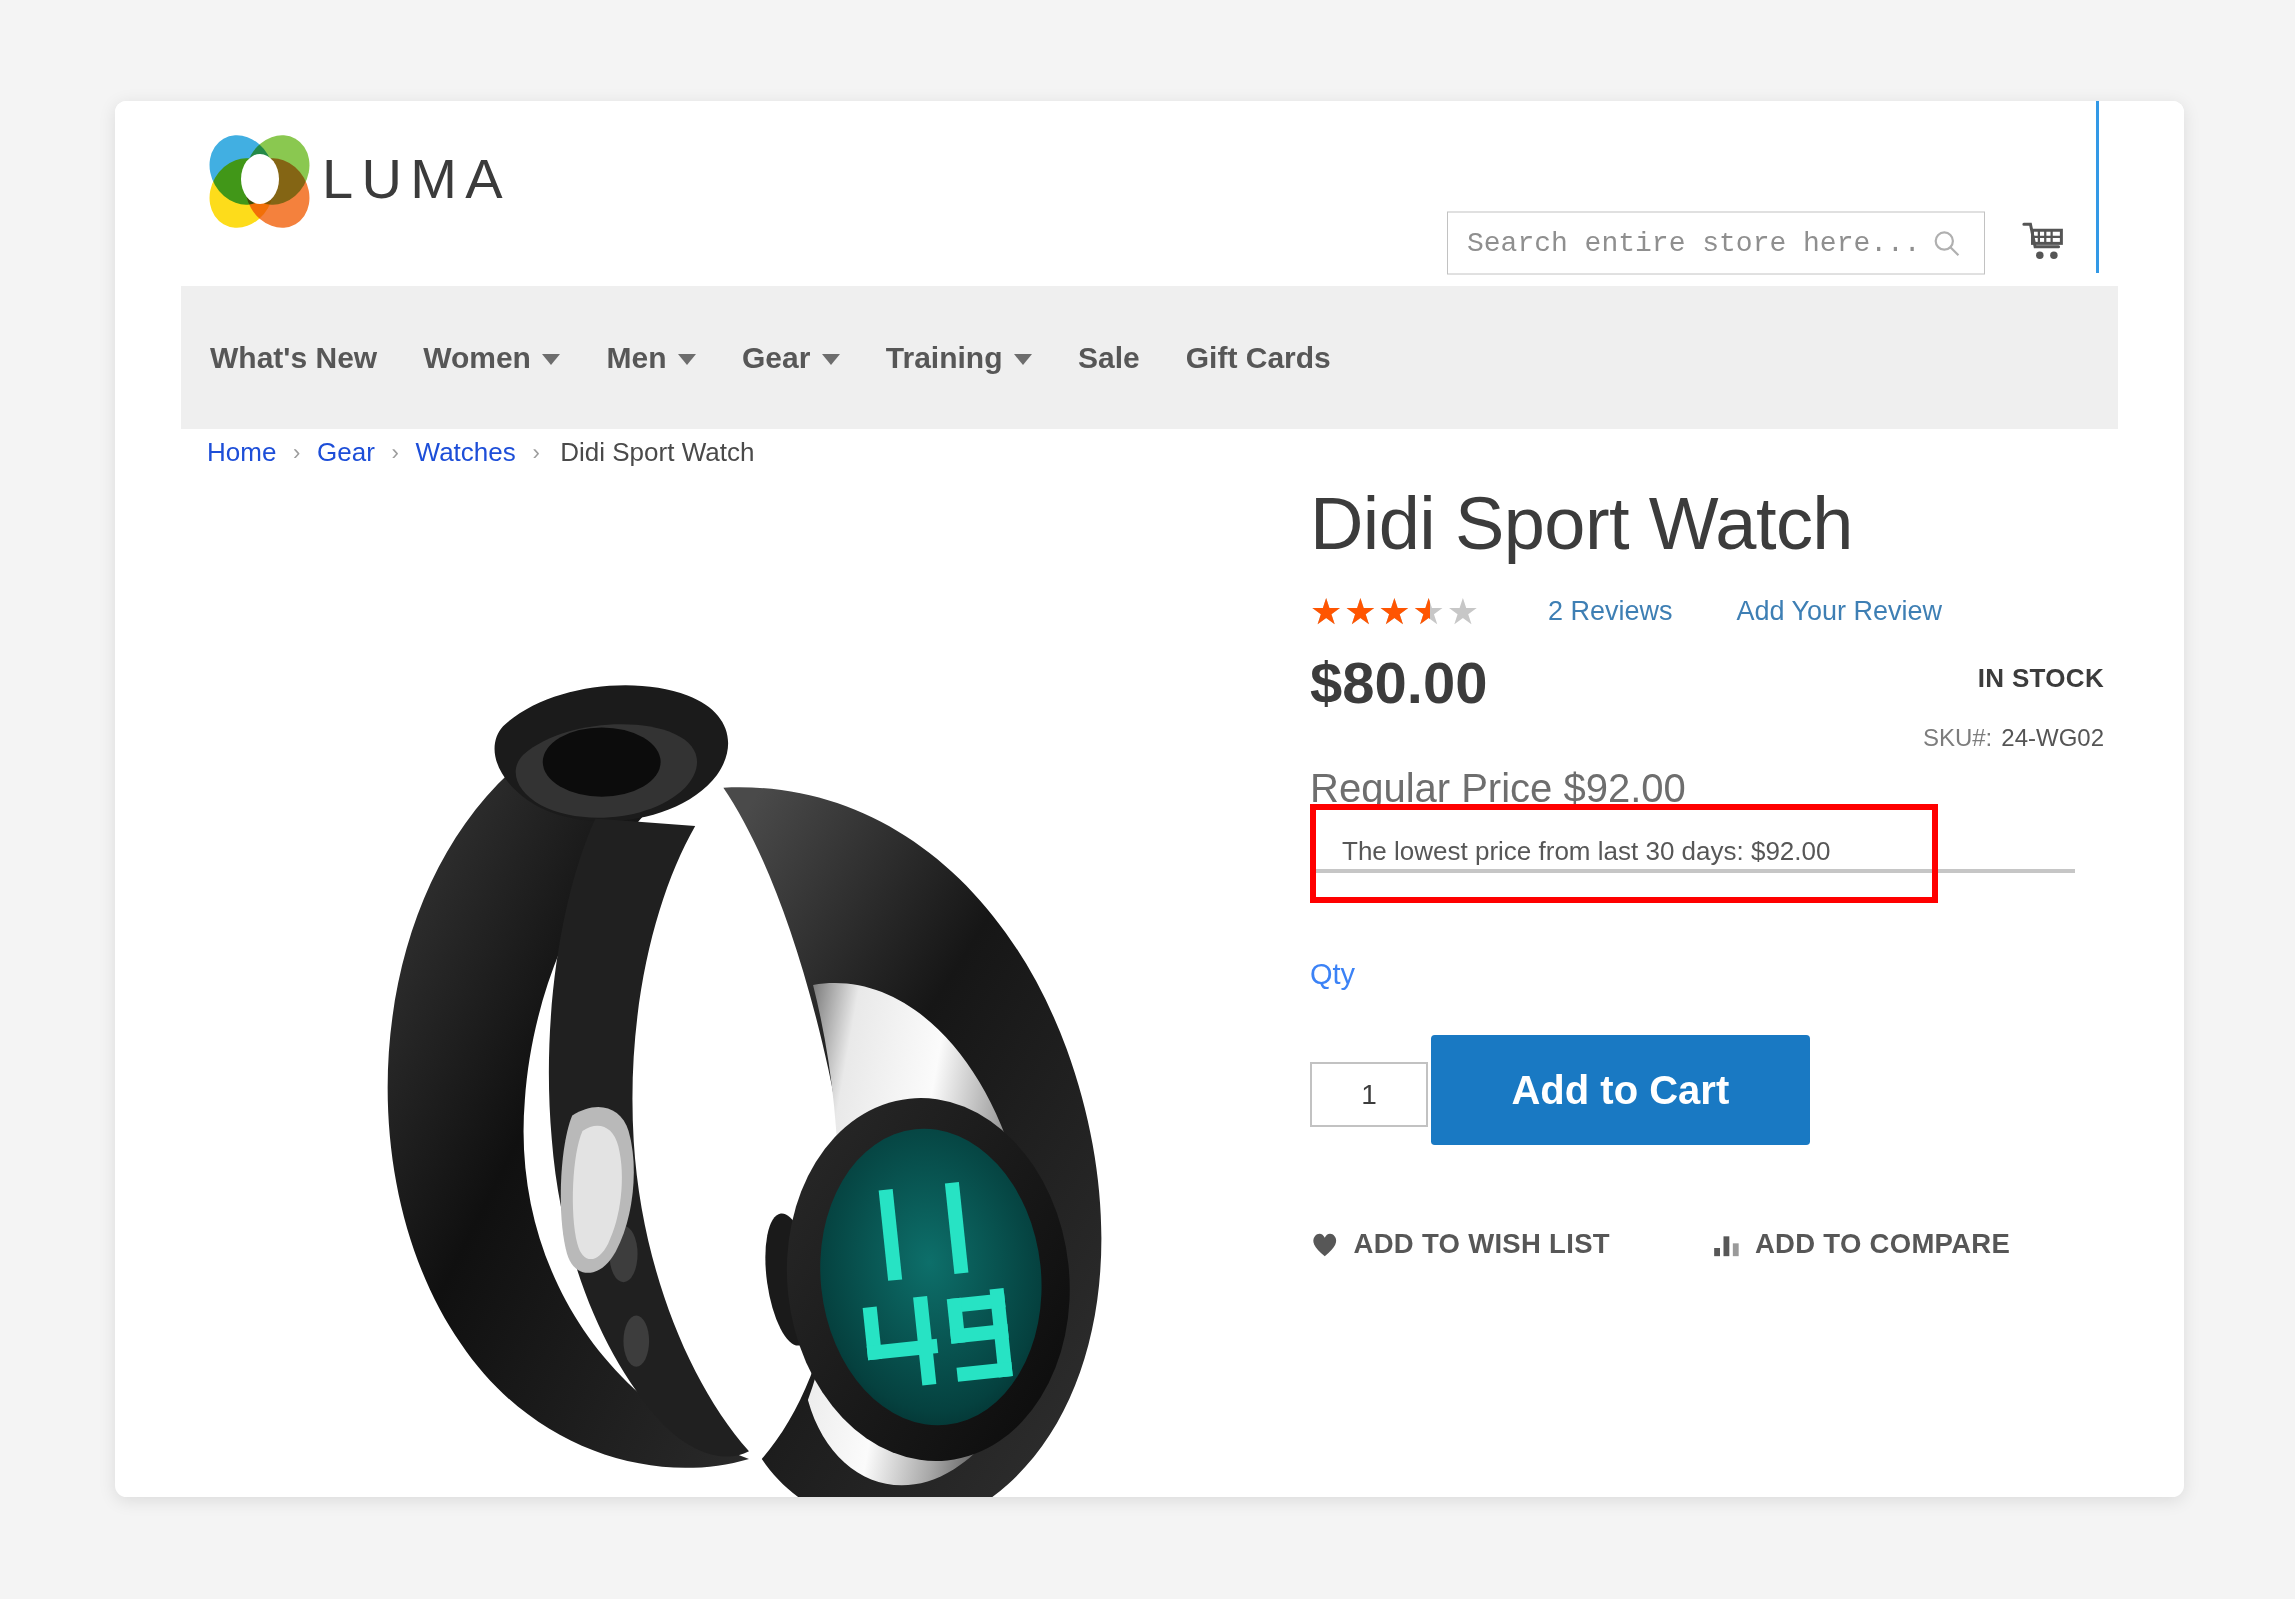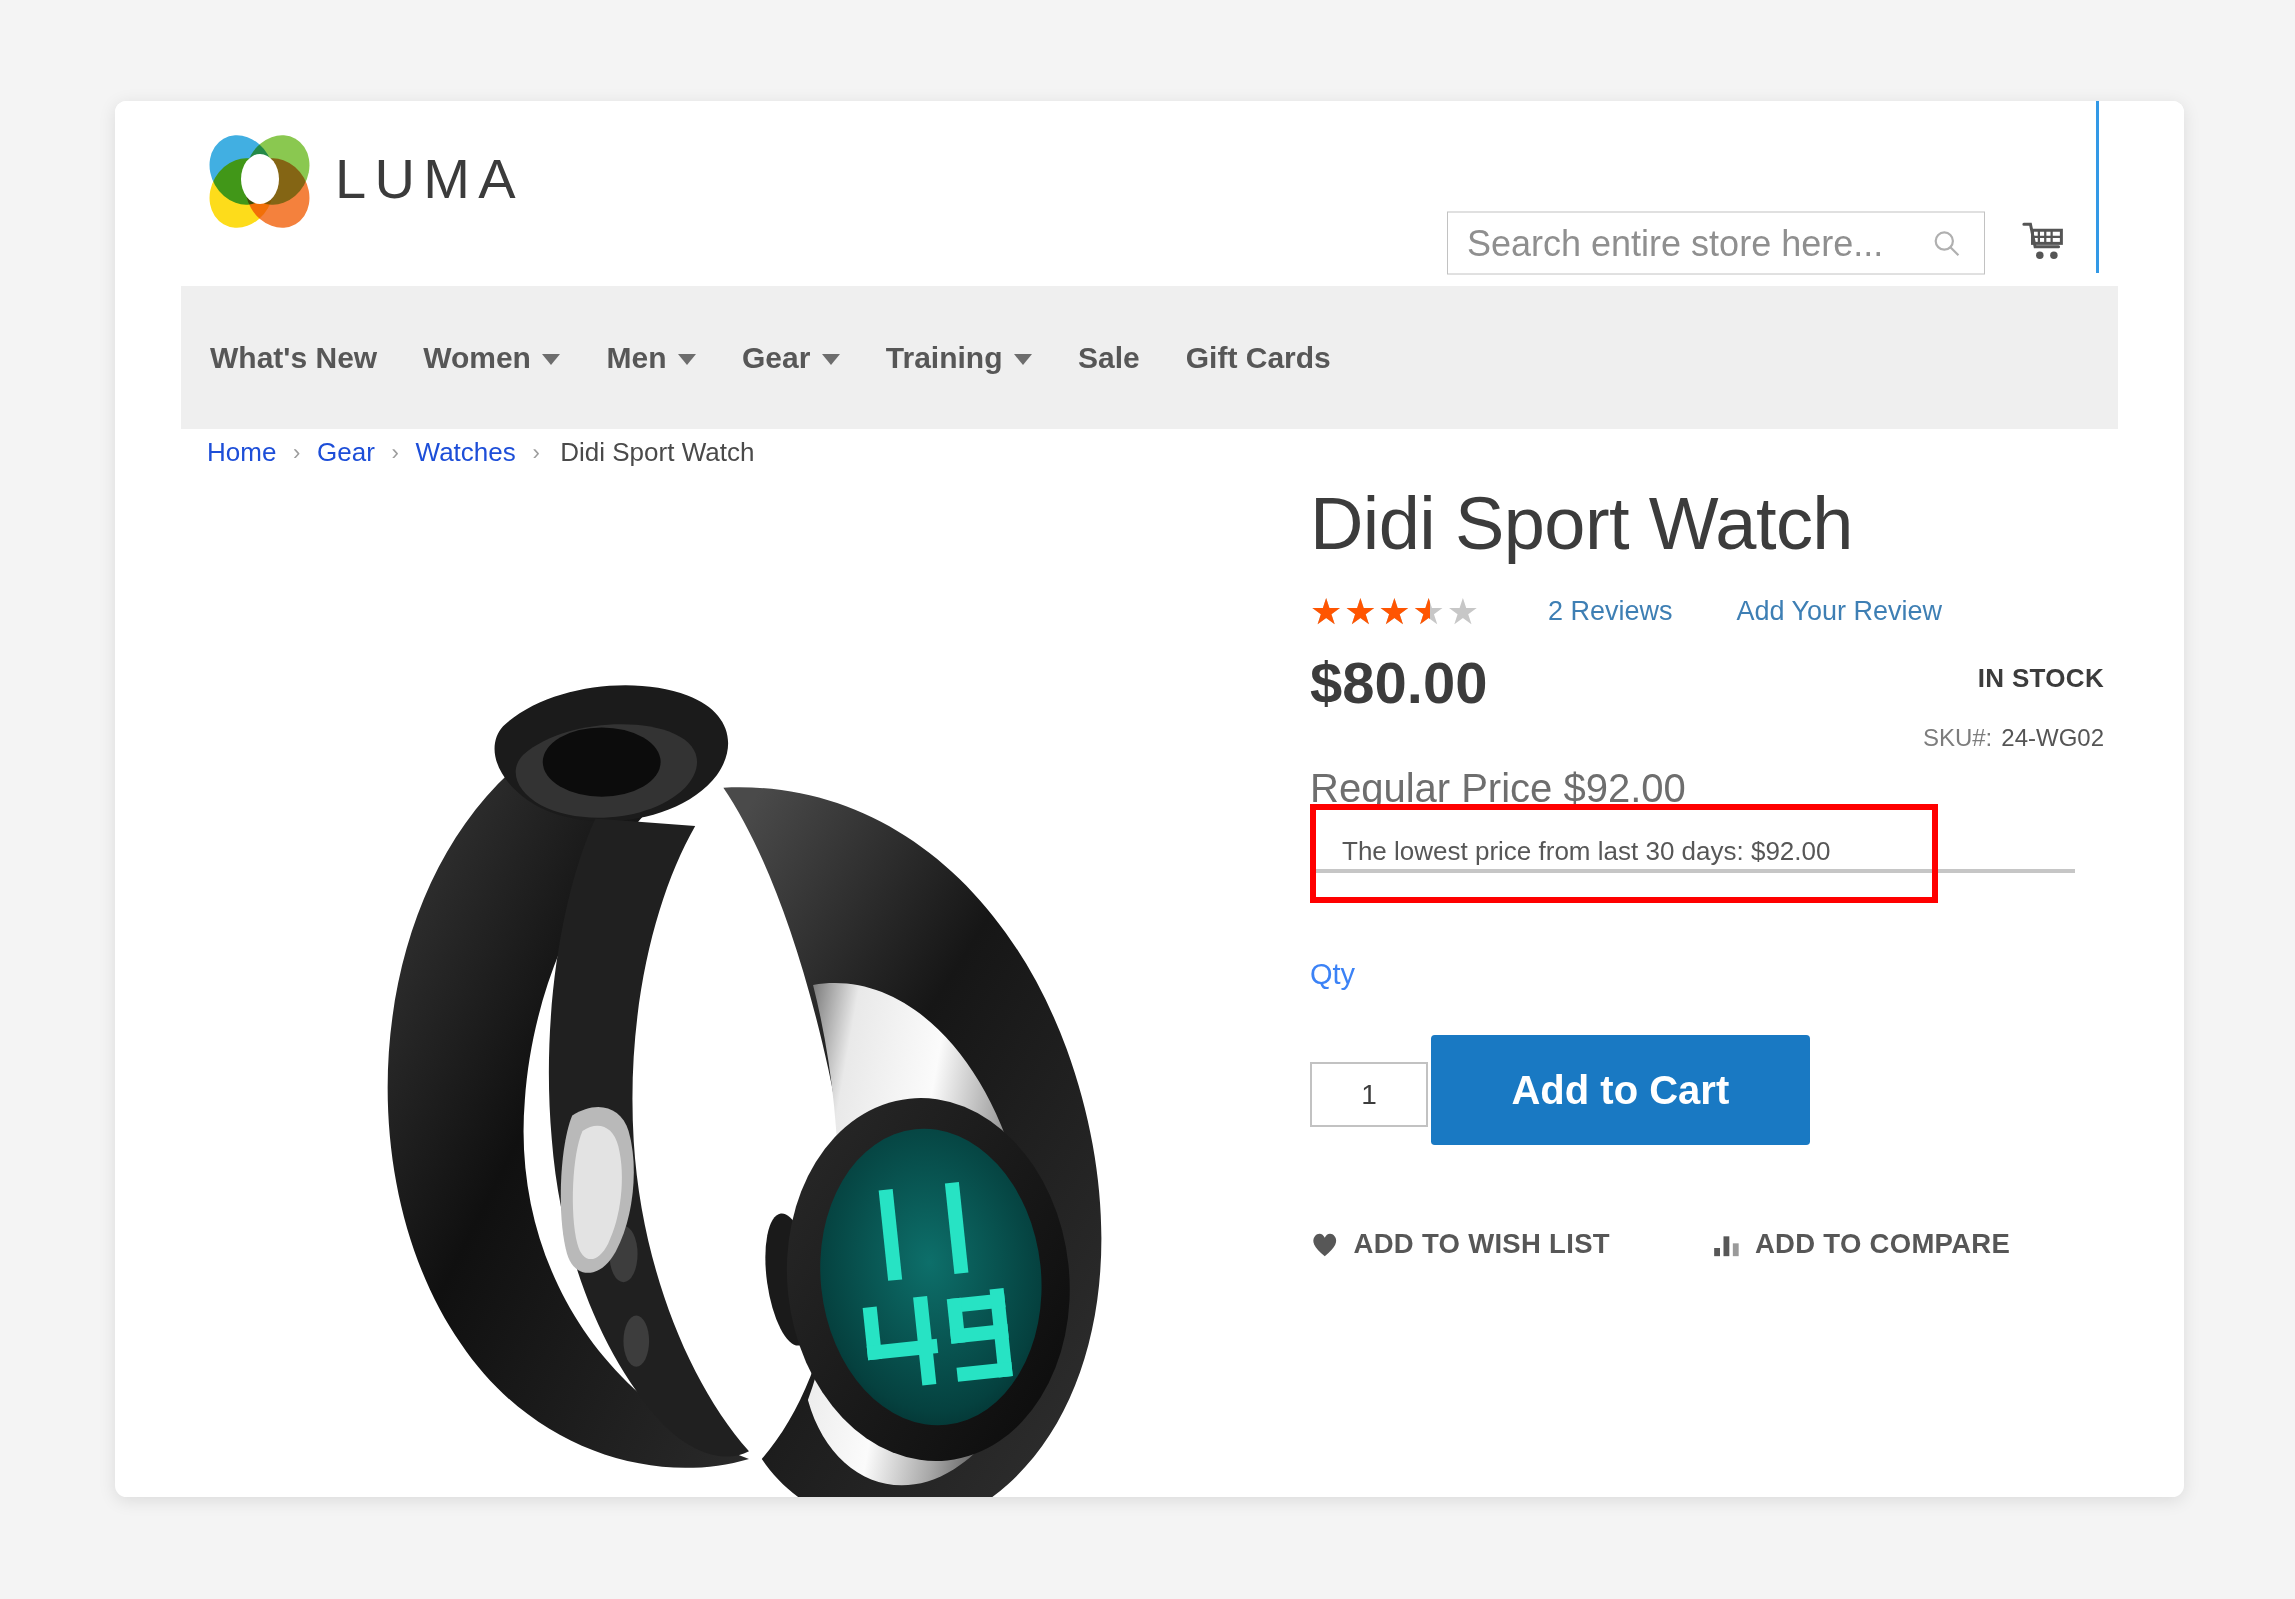--- a/index.html
+++ b/index.html
@@ -20,21 +20,21 @@
   }
 
   
   .header {
     position: absolute; left: 0; top: 0;
     width: 100%; height: 186px;
     background: #fff;
   }
   .logo-wrap {
     position: absolute; left: 96px; top: 29px;
-    display: flex; align-items: center; gap: 27px;
+    display: flex; align-items: center; gap: 14px;
   }
   .logo-mark { position: relative; width: 97px; height: 97px; }
   .logo-mark .pet {
     position: absolute; width: 61px; height: 72px;
     border-radius: 50%; mix-blend-mode: multiply; opacity: .92;
   }
   .pet-blue   { left: 0;    top: 3.8px;  background: #31a8e0; transform: rotate(-30deg); }
   .pet-green  { left: 36px; top: 3.8px;  background: #80c341; transform: rotate(30deg); }
   .pet-yellow { left: 0;    top: 27px; background: #fdd907; transform: rotate(30deg); }
   .pet-orange { left: 36px; top: 27px; background: #f3762c; transform: rotate(-30deg); }
@@ -54,22 +54,22 @@
   }
   .search-box {
     position: relative;
     width: 538px; height: 63px;
     border: 1.9px solid #c2c2c2;
     background: #fff;
     display: flex; align-items: center;
   }
   .search-input {
     border: 0; outline: 0; background: transparent;
-    font-family: Liberation Sans, sans-serif;
-    font-size: 36px; color: #ef4444;
+    font-family: Liberation Mono, monospace;
+    font-size: 28px; color: #ef4444;
     padding: 0 70px 0 19px; width: 100%; height: 100%;
   }
   .search-input::placeholder { color: #8f8f8f; opacity: 1; }
   .search-icon {
     position: absolute; right: 23px; top: 50%;
     transform: translateY(-50%);
     width: 29.5px; height: 29.5px;
   }
   .cart-icon {
     position: absolute; right: 117px; top: 142px;

